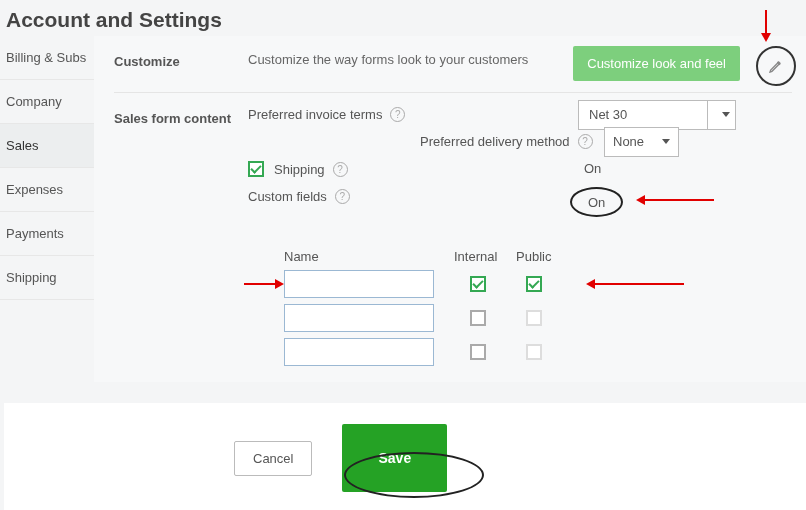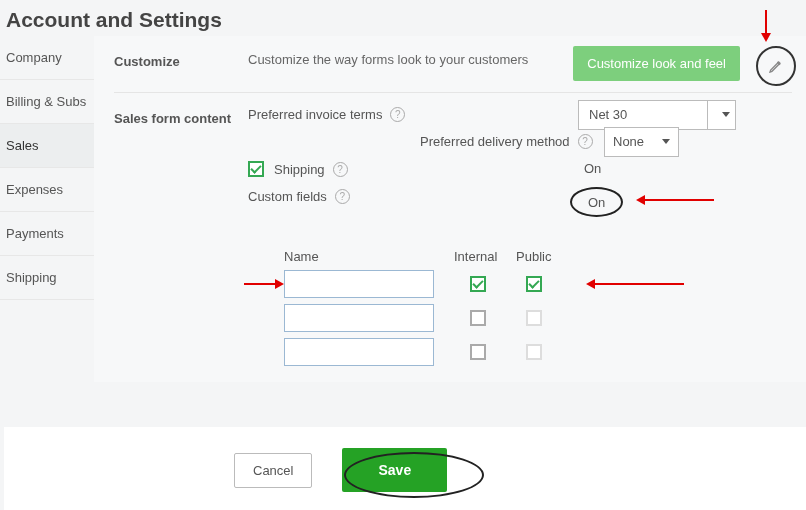--- a/index.html
+++ b/index.html
@@ -216,21 +216,21 @@
     padding: 9px 18px;
     font-size: 13px;
     border-radius: 2px;
     cursor: pointer;
     margin-right: 30px;
   }
   .btn-save {
     background: #25a225;
     color: #fff;
     border: none;
-    padding: 14px 36px;
+    padding: 26px 36px;
     font-size: 14px;
     font-weight: 600;
     border-radius: 2px;
     cursor: pointer;
   }
   .save-oval {
     position: absolute;
     border: 2px solid #222;
     border-radius: 50%;
     width: 140px; height: 46px;
@@ -260,22 +260,22 @@
     position:absolute;
   }
 </style>
 </head>
 <body>
 
 <div class="page-title">Account and Settings</div>
 
 <div class="layout">
   <div class="sidebar">
+    <div class="sidebar-item"><span>Billing &amp; Subs</span></div>
     <div class="sidebar-item"><span>Company</span></div>
-    <div class="sidebar-item"><span>Billing &amp; Subs</span></div>
     <div class="sidebar-item active"><span>Sales</span></div>
     <div class="sidebar-item"><span>Expenses</span></div>
     <div class="sidebar-item"><span>Payments</span></div>
     <div class="sidebar-item"><span>Shipping</span></div>
   </div>
 
   <div class="content">
 
     <div class="section-row" style="height:56px;">
       <div class="section-label">Customize</div>

